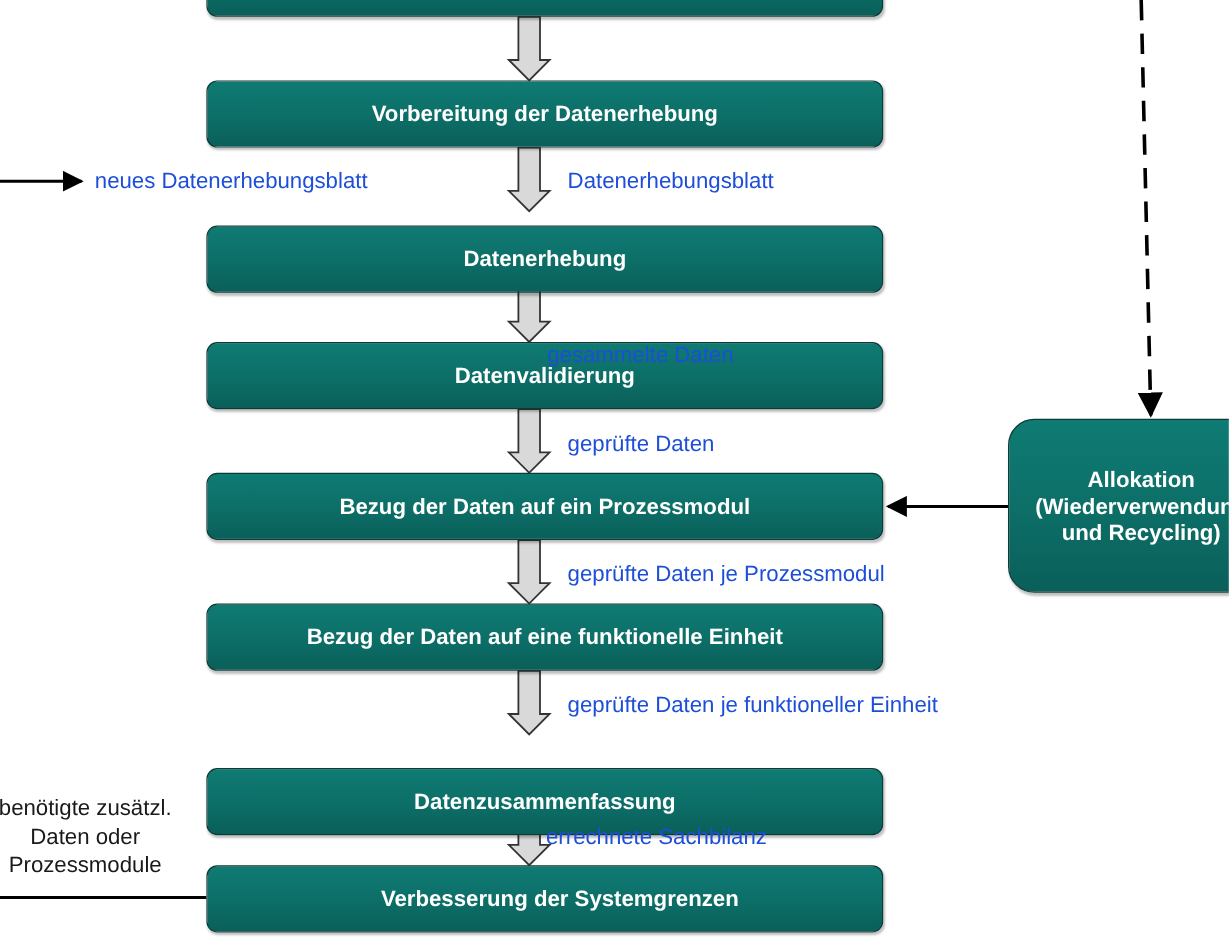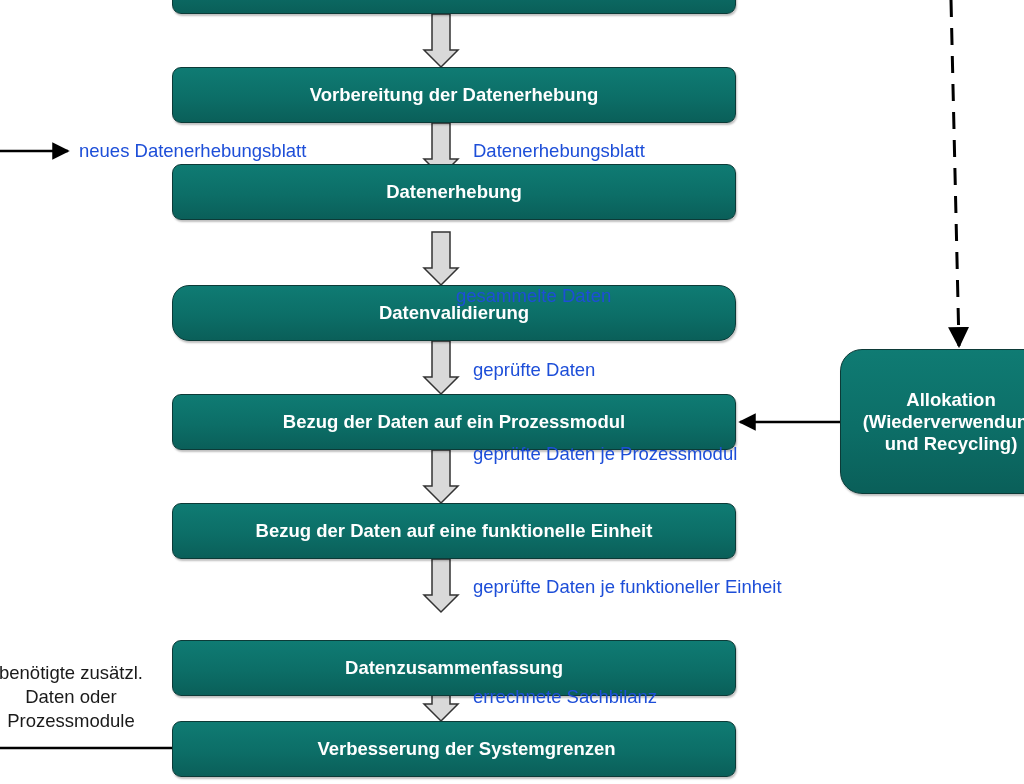--- a/index.html
+++ b/index.html
@@ -100,45 +100,45 @@
 
   <line x1="840" y1="422" x2="740" y2="422" stroke="#000" stroke-width="2.5" marker-end="url(#ah)"></line>
 </svg>
 
 <div class="box step" style="top:-42px;">
   <span></span>
 </div>
 <div class="box step" style="top:67px;">
   <span>Vorbereitung der Datenerhebung</span>
 </div>
-<div class="box step" style="top:164px;">
+<div class="box step" style="top:188px;">
   <span>Datenerhebung</span>
 </div>
-<div class="box step" style="top:285px;border-radius:17px;">
+<div class="box step" style="top:285px;">
   <span>Datenvalidierung</span>
 </div>
 <div class="box step" style="top:394px;">
   <span>Bezug der Daten auf ein Prozessmodul</span>
 </div>
 <div class="box step" style="top:503px;">
   <span>Bezug der Daten auf eine funktionelle Einheit</span>
 </div>
 <div class="box step" style="top:640px;">
   <span>Datenzusammenfassung</span>
 </div>
 <div class="box step" style="top:721px;padding-left:25px;">
   <span>Verbesserung der Systemgrenzen</span>
 </div>
 
 <div class="flow-label" style="left:473px; top:140px;">Datenerhebungsblatt</div>
 <div class="flow-label" style="left:456px; top:249px;margin-top:36px;">gesammelte Daten</div>
 <div class="flow-label" style="left:473px; top:359px;">geprüfte Daten</div>
-<div class="flow-label" style="left:473px; top:443px;">geprüfte Daten je Prozessmodul</div>
+<div class="flow-label" style="left:473px; top:467px;">geprüfte Daten je Prozessmodul</div>
 <div class="flow-label" style="left:473px; top:576px;">geprüfte Daten je funktioneller Einheit</div>
-<div class="flow-label" style="left:473px; top:686px;">errechnete Sachbilanz</div>
+<div class="flow-label" style="left:455px; top:686px;">errechnete Sachbilanz</div>
 
 <div class="flow-label" style="left:79px; top:140px;">neues Datenerhebungsblatt</div>
 <div class="side-label" style="left:-14px; top:661px; width:170px;">
   <div>benötigte zusätzl.</div>
   <div>Daten oder</div>
   <div>Prozessmodule</div>
 </div>
 
 <div class="box alloc">
   <div class="alloc-text">

